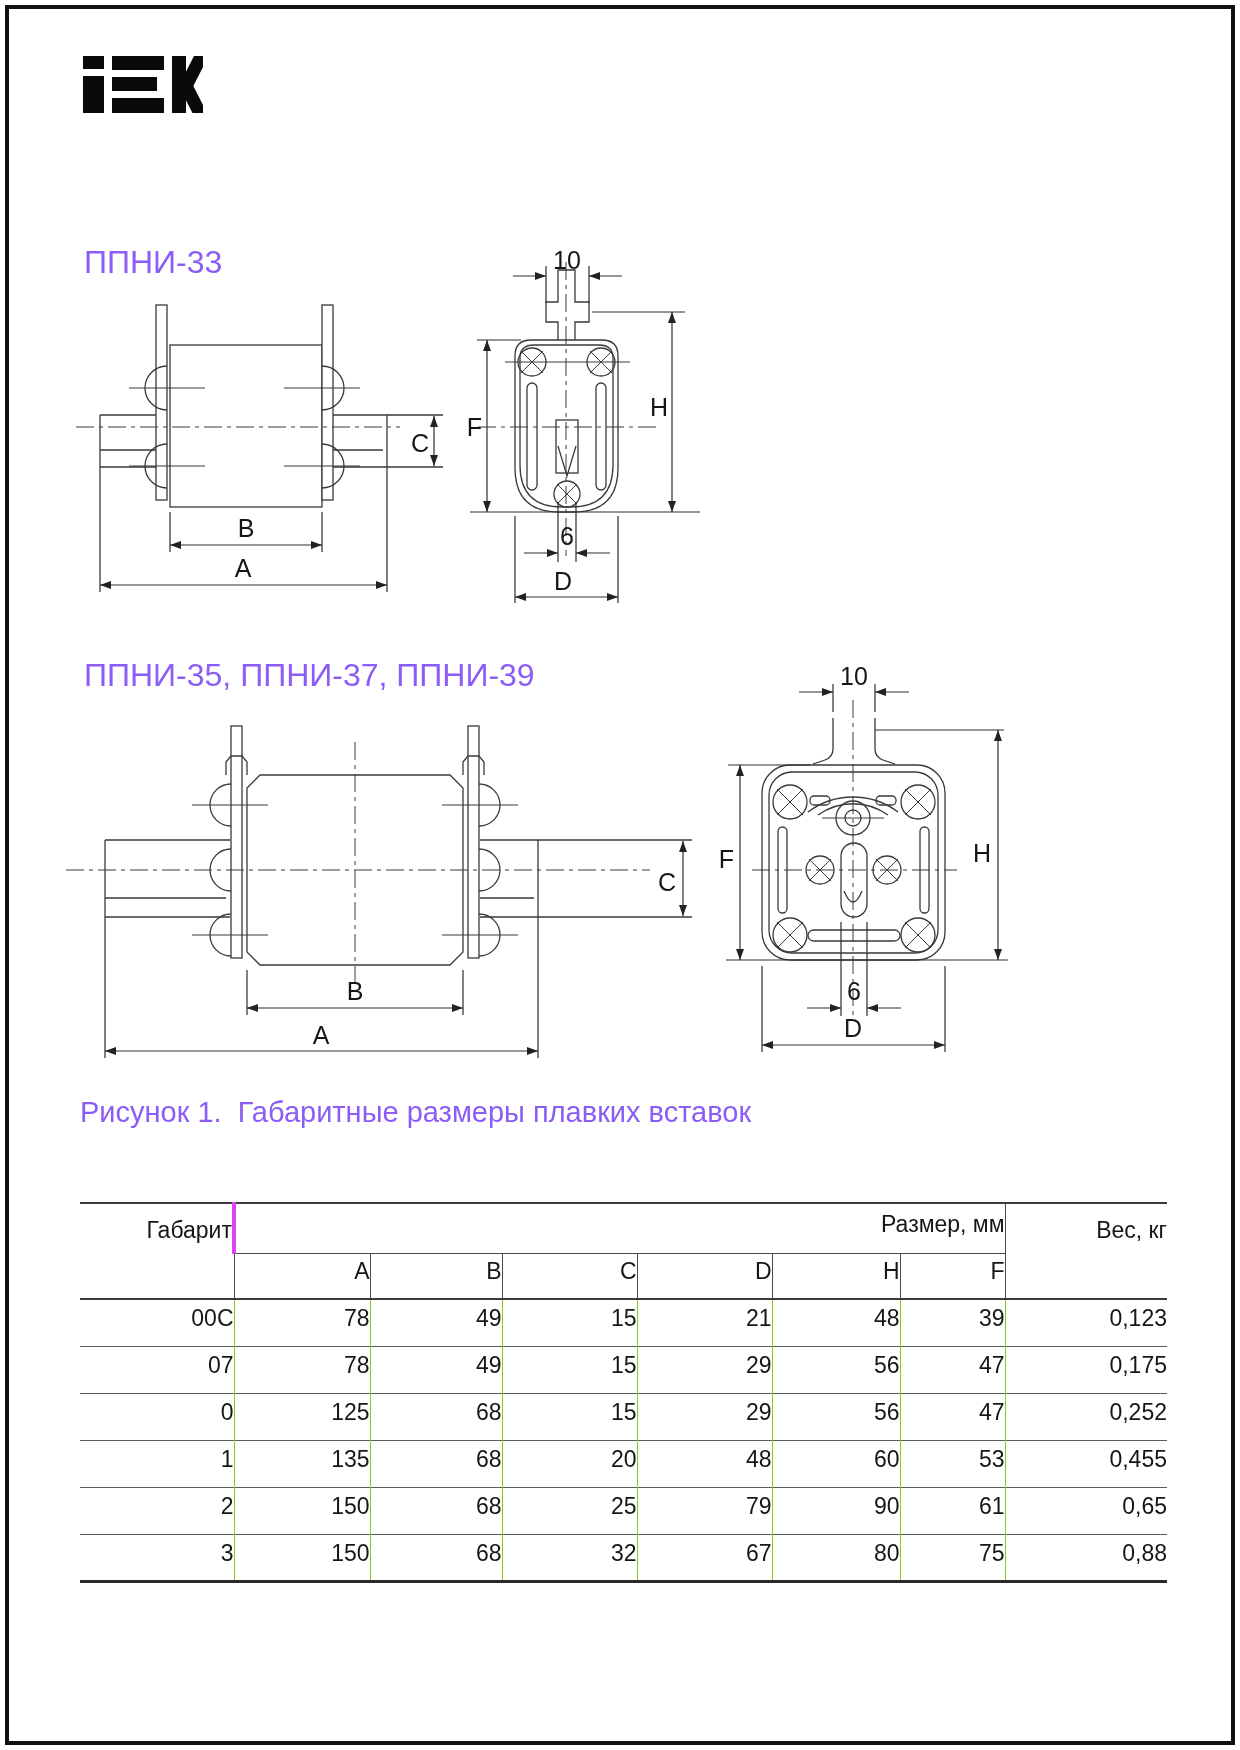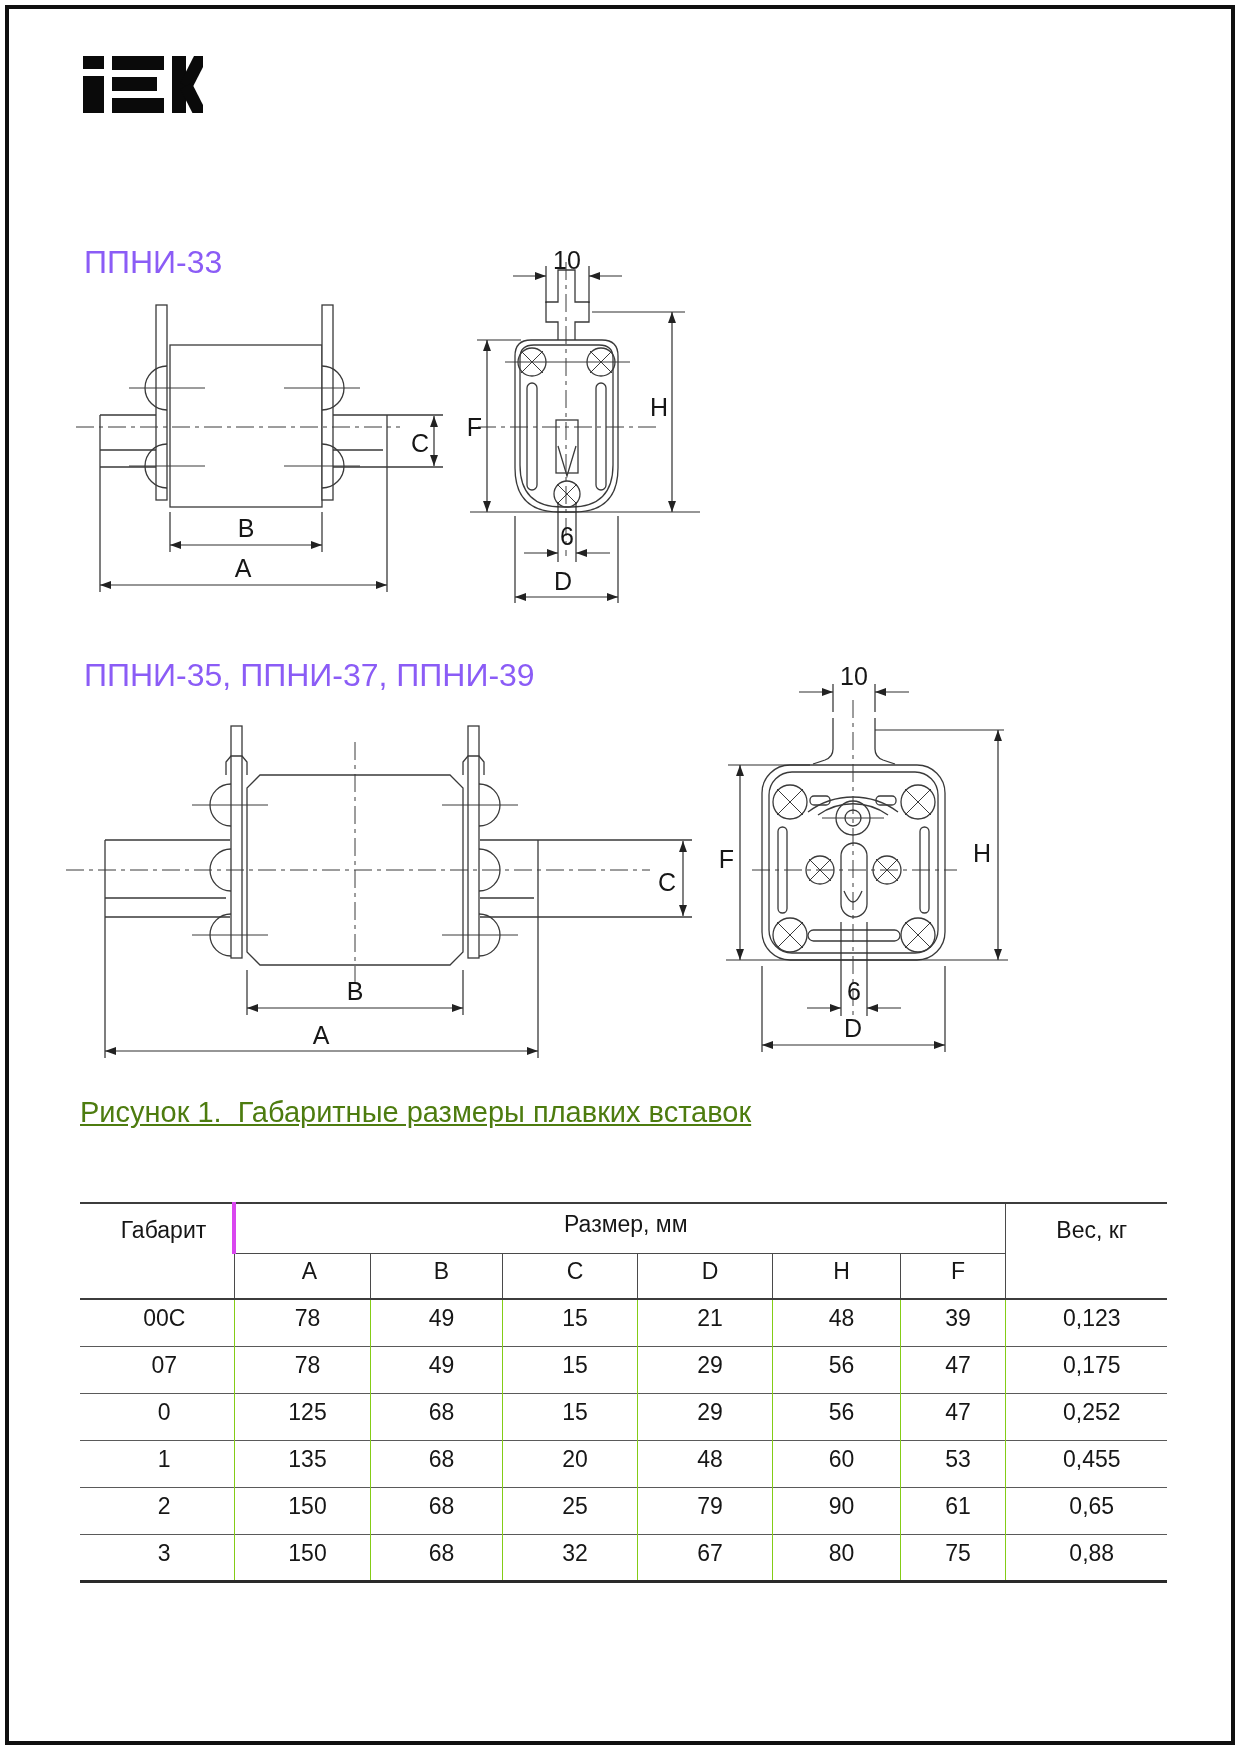--- a/index.html
+++ b/index.html
@@ -9,31 +9,31 @@
   }
   .page-frame { position:absolute; left:5px; top:5px; right:5px; bottom:5px;
     border:4px solid #101010; pointer-events:none; }
   .logo-svg { position:absolute; left:83px; top:56px; }
   .section-title { position:absolute; font-size:32px; color:#8b5cf6; white-space:nowrap; }
   #t1 { left:84px; top:244px; }
   #t2 { left:84px; top:657px; }
   .draw-svg { position:absolute; }
   #svg1 { left:60px; top:240px; }
   #svg2 { left:60px; top:655px; }
-  .caption { position:absolute; left:80px; top:1096px; font-size:29px; color:#4d7c0f; white-space:pre;text-decoration:underline; }
+  .caption { position:absolute; left:80px; top:1096px; font-size:29px; color:#8b5cf6; white-space:pre; }
   svg text { font-family:"Liberation Sans", sans-serif; font-size:25px; fill:#161616; }
   .ln  { stroke:#3a3a3a; stroke-width:1.3; fill:none; }
   .lnt { stroke:#3a3a3a; stroke-width:1; fill:none; }
   .wh  { fill:#ffffff; }
   .cl  { stroke:#3a3a3a; stroke-width:1; fill:none; stroke-dasharray:18 5 4 5; }
   .dim { stroke:#2e2e2e; stroke-width:1.2; fill:none; }
   .dim-table { position:absolute; left:80px; top:1202px; width:1087px;
     border-collapse:collapse; table-layout:fixed; font-size:23px;
     border-top:2px solid #3c3c3c; border-bottom:3px solid #2a2a2a; }
-  .dim-table th, .dim-table td { font-weight:400; text-align:center;
+  .dim-table th, .dim-table td { font-weight:400; text-align:right;
     padding:0 0 8px 11px; vertical-align:middle; }
   .dim-table th:first-child, .dim-table td:first-child { padding-left:15px; }
   .dim-table tr.h1 { height:50px; } .dim-table tr.h2 { height:46px; }
   .dim-table tbody tr { height:47px; }
   .dim-table th.span-cell { vertical-align:top; padding-top:13px;
     border-bottom:2px solid #3c3c3c; }
   .dim-table th.size-head { border-left:4px solid #d946ef; border-bottom:1px solid #4a4a4a; }
   .dim-table th.weight-head { border-left:1px solid #4a4a4a; }
   .dim-table tr.h2 th { border-left:1px solid #4a4a4a; border-bottom:2px solid #3c3c3c; }
   .dim-table tbody td { border-top:1px solid #5a5a5a; }

